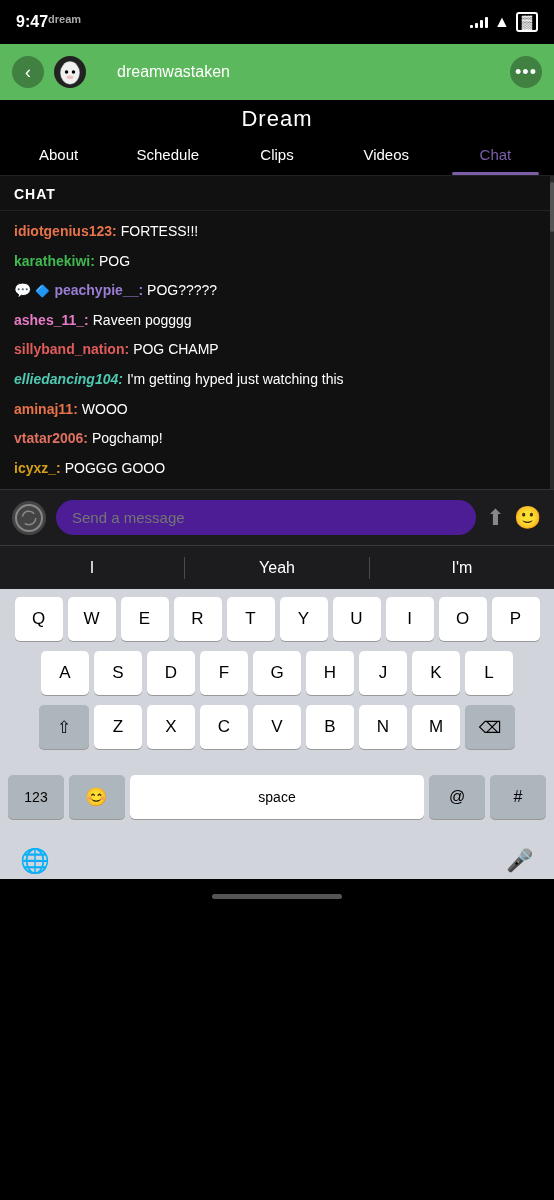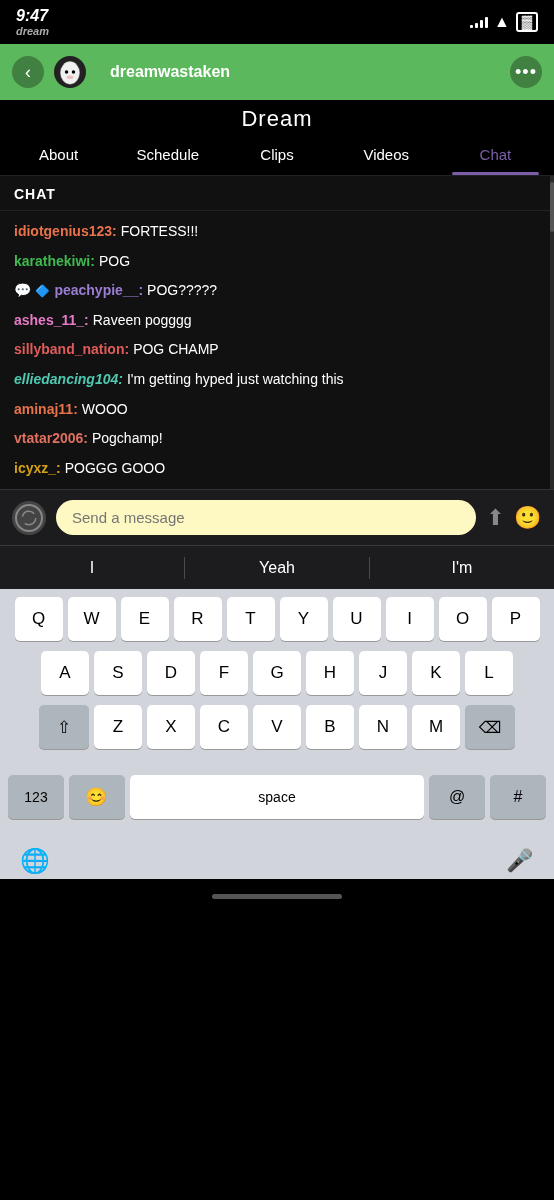--- a/index.html
+++ b/index.html
@@ -17,25 +17,24 @@
     .status-bar {
       background: #000;
       height: 44px;
       display: flex;
       align-items: center;
       justify-content: space-between;
       padding: 0 16px;
     }
     .status-left {
       display: flex;
-      flex-direction: column;
+      flex-direction: row;
       font-size: 14px;
       font-weight: 600;
       color: #fff;
-      font-style: italic;
     }
     .status-time { font-size: 16px; font-weight: 700; }
     .status-name { font-size: 11px; color: #aaa; }
     .status-icons {
       display: flex;
       align-items: center;
       gap: 6px;
     }
     .signal-bars {
       display: flex;
@@ -66,22 +65,22 @@
       height: 32px;
       display: flex;
       align-items: center;
       justify-content: center;
       color: #fff;
       font-size: 18px;
     }
     .channel-name-text {
       color: #fff;
       font-size: 16px;
-      font-weight: 700;
-      margin-left: 14px;
+      font-weight: 400;
+      margin-left: 21px;
     }
     .more-btn {
       margin-left: auto;
       background: rgba(0,0,0,0.3);
       border-radius: 50%;
       width: 32px;
       height: 32px;
       display: flex;
       align-items: center;
       justify-content: center;
@@ -202,21 +201,21 @@
       width: 28px;
       height: 28px;
       border-radius: 50%;
       border: 2px solid #888;
       display: flex;
       align-items: center;
       justify-content: center;
     }
     .input-field {
       flex: 1;
-      background: #fef9c3;
+      background: #4c1d95;
       border-radius: 20px;
       padding: 9px 16px;
       font-size: 15px;
       color: #888;
       border: none;
       outline: none;
     }
     .input-icon-btn {
       color: #888;
       font-size: 22px;

